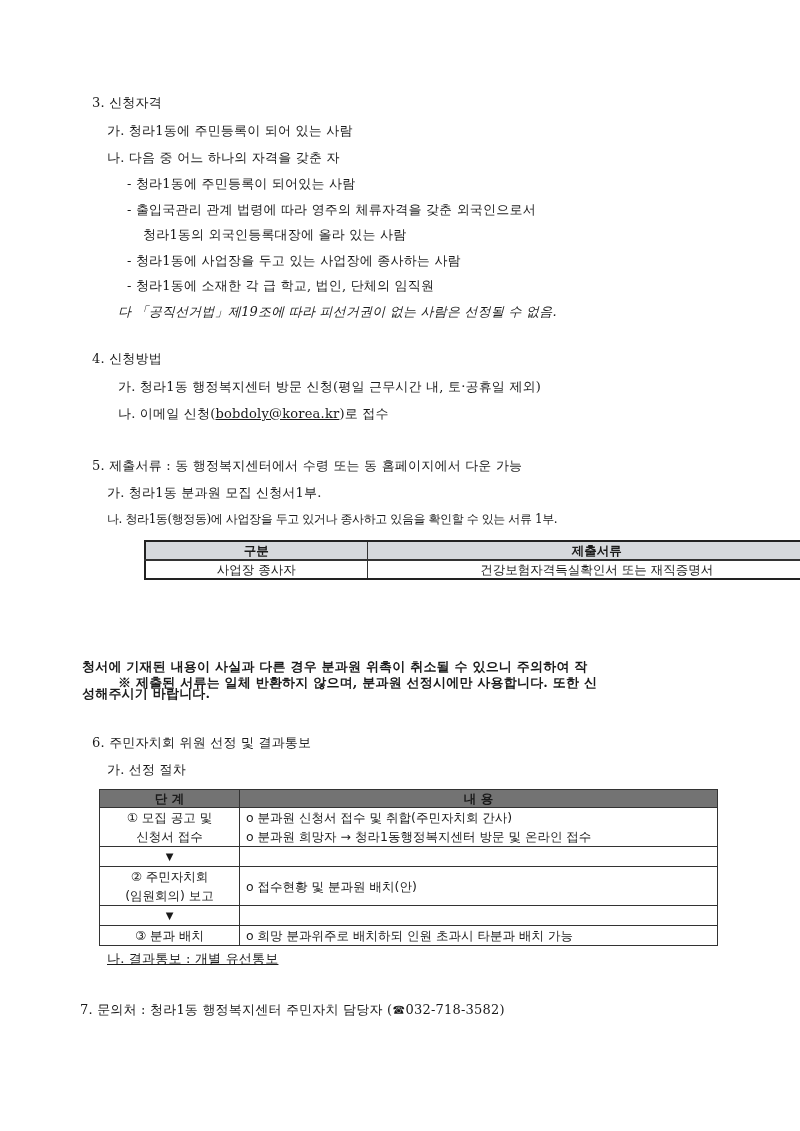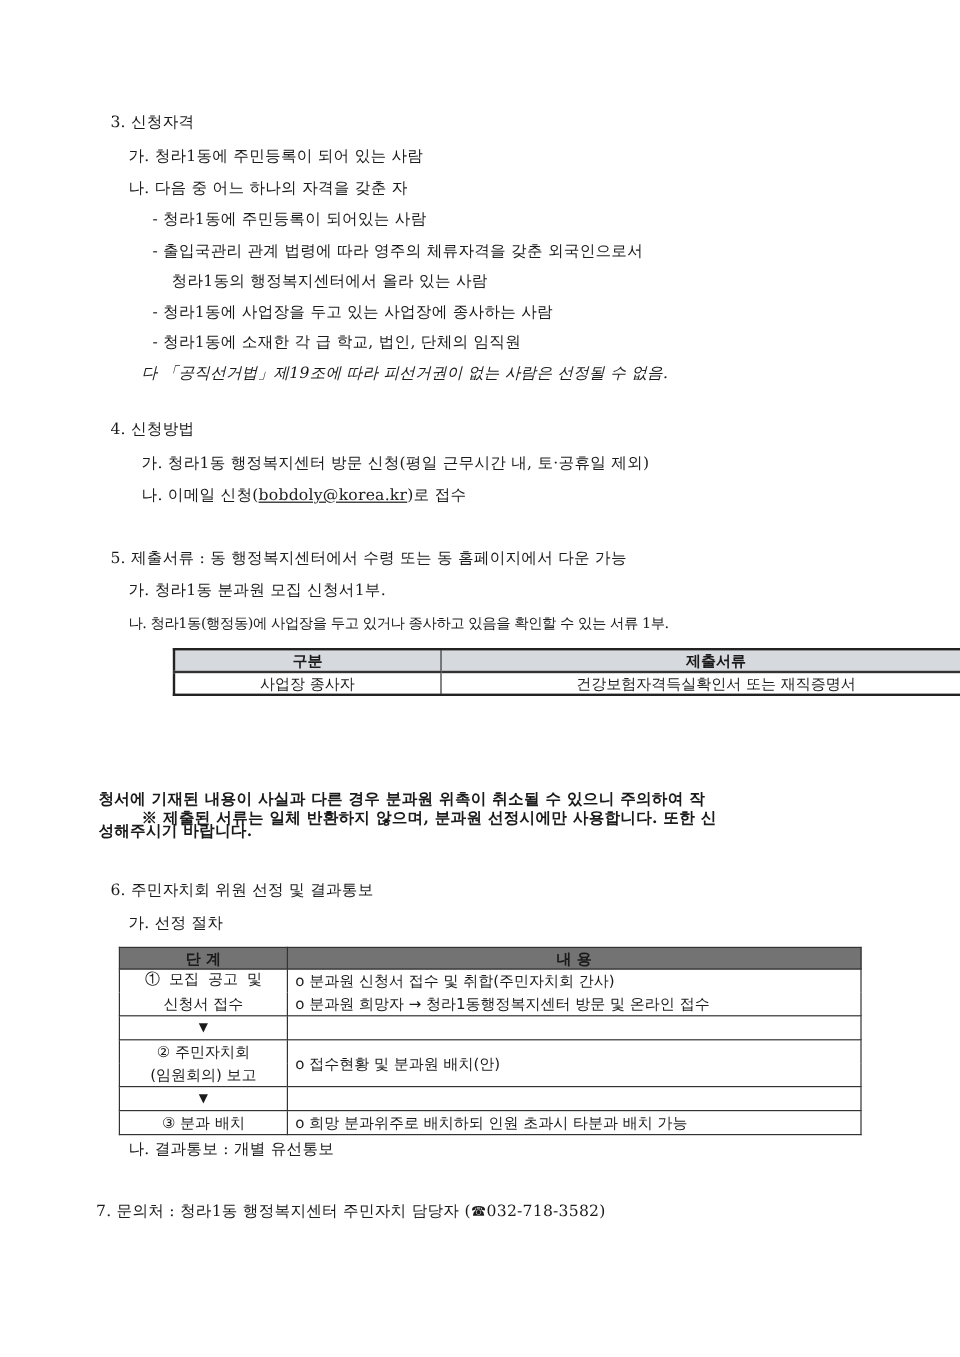--- a/index.html
+++ b/index.html
@@ -28,21 +28,21 @@
   .arrow { font-size: 10px; }
 </style>
 </head>
 <body>
 
 <div class="line" style="left:92px; top:93px;">3. 신청자격</div>
 <div class="line" style="left:107px; top:121px;">가. 청라1동에 주민등록이 되어 있는 사람</div>
 <div class="line" style="left:107px; top:148px;">나. 다음 중 어느 하나의 자격을 갖춘 자</div>
 <div class="line" style="left:127px; top:174px;">- 청라1동에 주민등록이 되어있는 사람</div>
 <div class="line" style="left:127px; top:200px;">- 출입국관리 관계 법령에 따라 영주의 체류자격을 갖춘 외국인으로서</div>
-<div class="line" style="left:143px; top:225px;">청라1동의 행정복지센터에서 올라 있는 사람</div>
+<div class="line" style="left:143px; top:225px;">청라1동의 외국인등록대장에 올라 있는 사람</div>
 <div class="line" style="left:127px; top:251px;">- 청라1동에 사업장을 두고 있는 사업장에 종사하는 사람</div>
 <div class="line" style="left:127px; top:276px;">- 청라1동에 소재한 각 급 학교, 법인, 단체의 임직원</div>
 <div class="line" style="left:118px; top:302px;font-style:italic;">다 「공직선거법」제19조에 따라 피선거권이 없는 사람은 선정될 수 없음.</div>
 
 <div class="line" style="left:92px; top:349px;">4. 신청방법</div>
 <div class="line" style="left:118px; top:377px;text-align:right;">가. 청라1동 행정복지센터 방문 신청(평일 근무시간 내, 토·공휴일 제외)</div>
 <div class="line" style="left:118px; top:404px;">
   <span>나. 이메일 신청(</span><span class="email">bobdoly@korea.kr</span><span>)로 접수</span>
 </div>
 
@@ -82,21 +82,21 @@
       <col>
     </colgroup>
   <thead>
     <tr>
       <th>단 계</th>
       <th>내 용</th>
     </tr>
   </thead>
   <tbody>
     <tr>
-      <td class="center" style="border-bottom:none;font-family:Liberation Mono, monospace;">① 모집 공고 및</td>
+      <td class="center" style="border-bottom:none;">① 모집 공고 및</td>
       <td class="content" style="border-bottom:none;">o 분과원 신청서 접수 및 취합(주민자치회 간사)</td>
     </tr>
     <tr>
       <td class="center" style="border-top:none;">신청서 접수</td>
       <td class="content" style="border-top:none;">o 분과원 희망자 → 청라1동행정복지센터 방문 및 온라인 접수</td>
     </tr>
     <tr>
       <td class="center arrow">▼</td>
       <td></td>
     </tr>
@@ -111,17 +111,17 @@
       <td class="center arrow">▼</td>
       <td></td>
     </tr>
     <tr>
       <td class="center">③ 분과 배치</td>
       <td class="content">o 희망 분과위주로 배치하되 인원 초과시 타분과 배치 가능</td>
     </tr>
   </tbody>
 </table>
 
-<div class="line" style="left:107px; top:949px;">나. 결과통보 : 개별 유선통보</div>
+<div class="line" style="left:107px; top:949px;text-decoration:underline;">나. 결과통보 : 개별 유선통보</div>
 
 <div class="line" style="left:80px; top:1000px;">
   <span>7. 문의처 : 청라1동 행정복지센터 주민자치 담당자 (</span><span>☎</span><span>032-718-3582</span><span>)</span>
 </div>
 
 </body></html>

